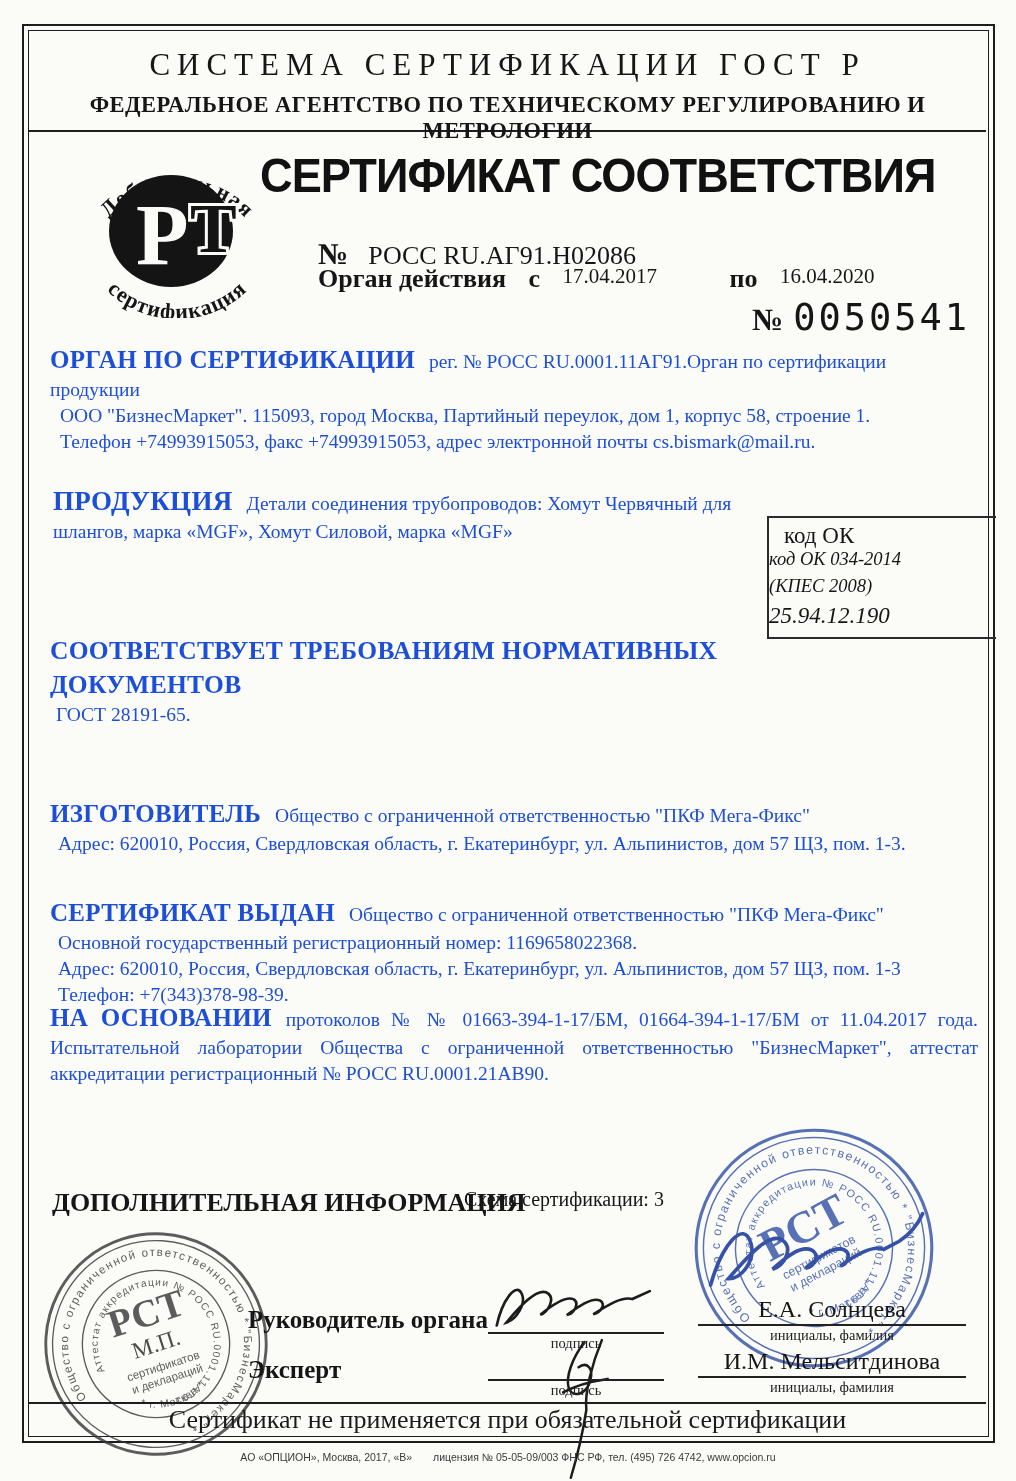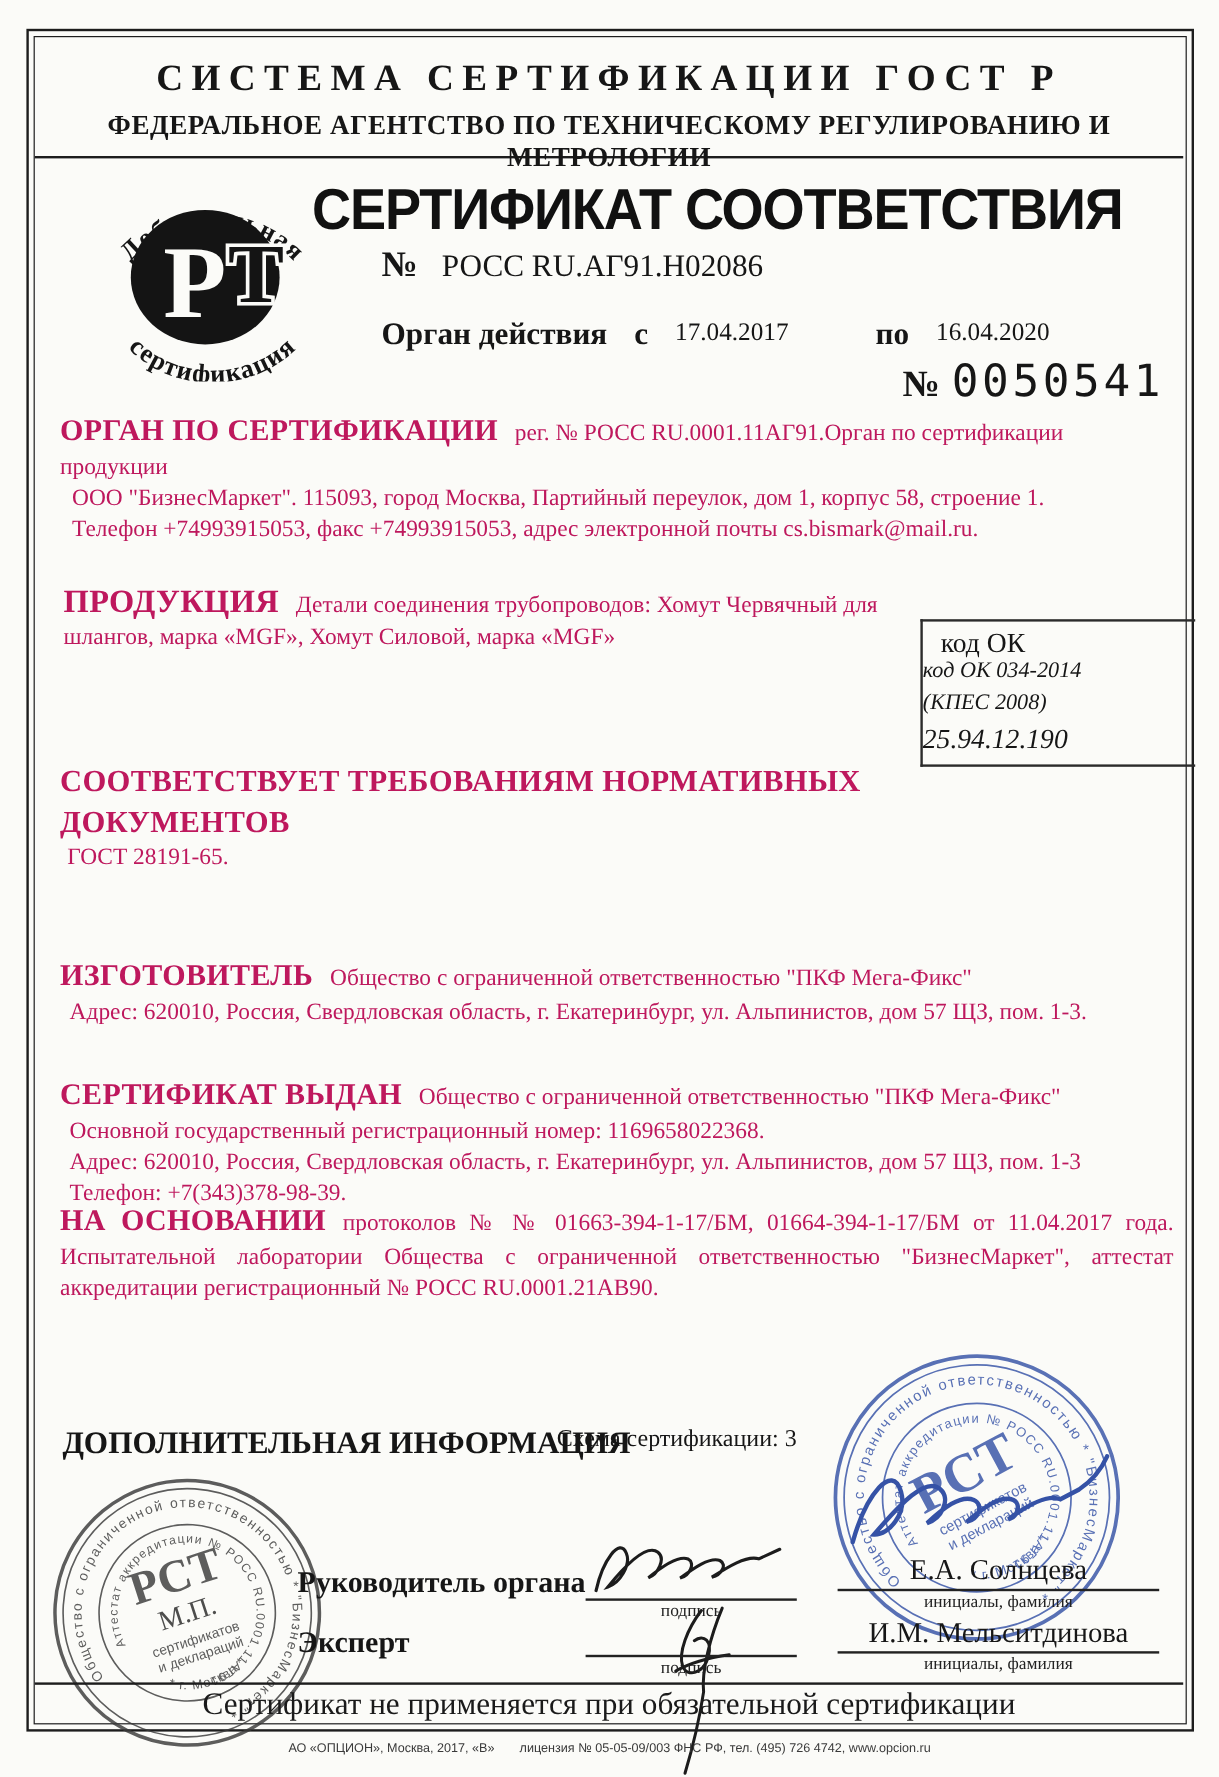--- a/index.html
+++ b/index.html
@@ -6,35 +6,35 @@
   .canvas{
     position:relative;width:1016px;height:1481px;margin:0 auto;
     background:#fbfbf8;
     font-family:"Liberation Serif", serif;color:#161616;overflow:hidden;
   }
   .abs{position:absolute;}
   
   .frame{position:absolute;left:22px;top:24px;width:969px;height:1415px;border:2.5px solid #1d1d1d;}
   .frame-inner{position:absolute;left:4px;top:4px;right:4px;bottom:4px;border:1.5px solid #1d1d1d;}
   .header-box{position:absolute;left:29px;top:31px;width:957px;height:99px;border-bottom:2.5px solid #1d1d1d;text-align:center;}
-  .h1{margin-top:16px;font-weight:bold;font-size:31px;letter-spacing:7px;}
+  .h1{margin-top:16px;font-weight:normal;font-size:31px;letter-spacing:7px;}
   .h2{margin-top:9px;font-weight:bold;font-size:23px;letter-spacing:0.5px;transform:scaleX(0.98);}
   .title{position:absolute;left:260px;top:148px;width:740px;font-family:"Liberation Sans",sans-serif;
     font-weight:bold;font-size:48px;letter-spacing:-1px;transform:scaleX(0.94);transform-origin:left;color:#111;}
-  .numrow{position:absolute;left:318px;top:204px;}
+  .numrow{position:absolute;left:318px;top:237px;}
   .numrow .no{font-weight:bold;font-size:30px;margin-right:20px;}
   .numrow .val{font-size:26px;}
   .validity{position:absolute;left:318px;top:264px;font-size:26px;font-weight:bold;}
   .validity .date{font-weight:normal;font-size:21px;position:relative;top:-4px;}
   .validity .gap1{display:inline-block;width:16px;}
   .validity .gap2{display:inline-block;width:66px;}
   .blanknum{position:absolute;left:752px;top:296px;}
   .blanknum .no{font-weight:bold;font-size:31px;margin-right:10px;}
   .blanknum .digits{font-family:"DejaVu Sans Mono",monospace;font-size:37px;letter-spacing:3px;font-weight:500;}
-  .sec{position:absolute;font-size:19.5px;line-height:1.34;color:#be185d;}
+  .sec{position:absolute;font-size:19.5px;line-height:1.34;color:#1d4ed8;}
   .lab{font-weight:bold;font-size:25px;letter-spacing:0.3px;margin-right:14px;}
   .lab-big{font-size:27px;}
   .codebox{position:absolute;border:2px solid #2b2b2b;border-right:none;background:transparent;}
   .codebox .bx-label{font-size:23px;}
   .cline{font-size:18.5px;font-style:italic;}
   .sig-line{position:absolute;border-top:2px solid #222;}
   .cap{position:absolute;font-size:14.5px;text-align:center;color:#222;}
   .sig-name{position:absolute;font-size:24px;text-align:center;}
   .role{position:absolute;font-weight:bold;font-size:25px;}
   .bottomline{position:absolute;left:29px;top:1402px;width:957px;border-top:2px solid #1d1d1d;}

